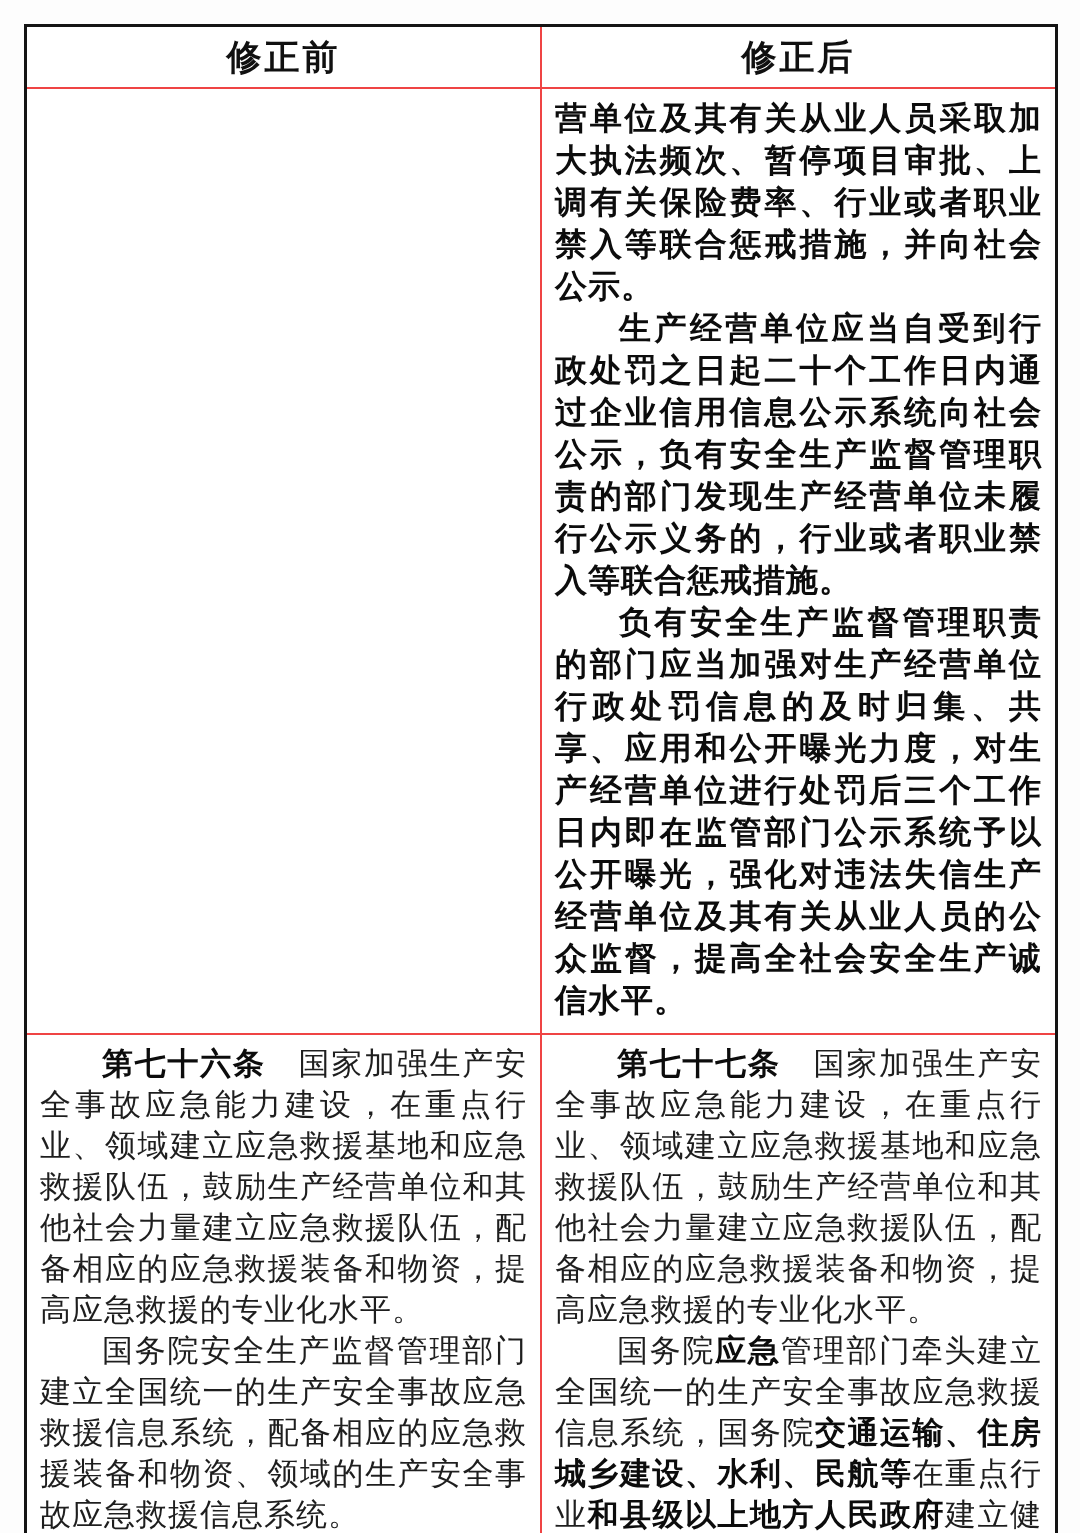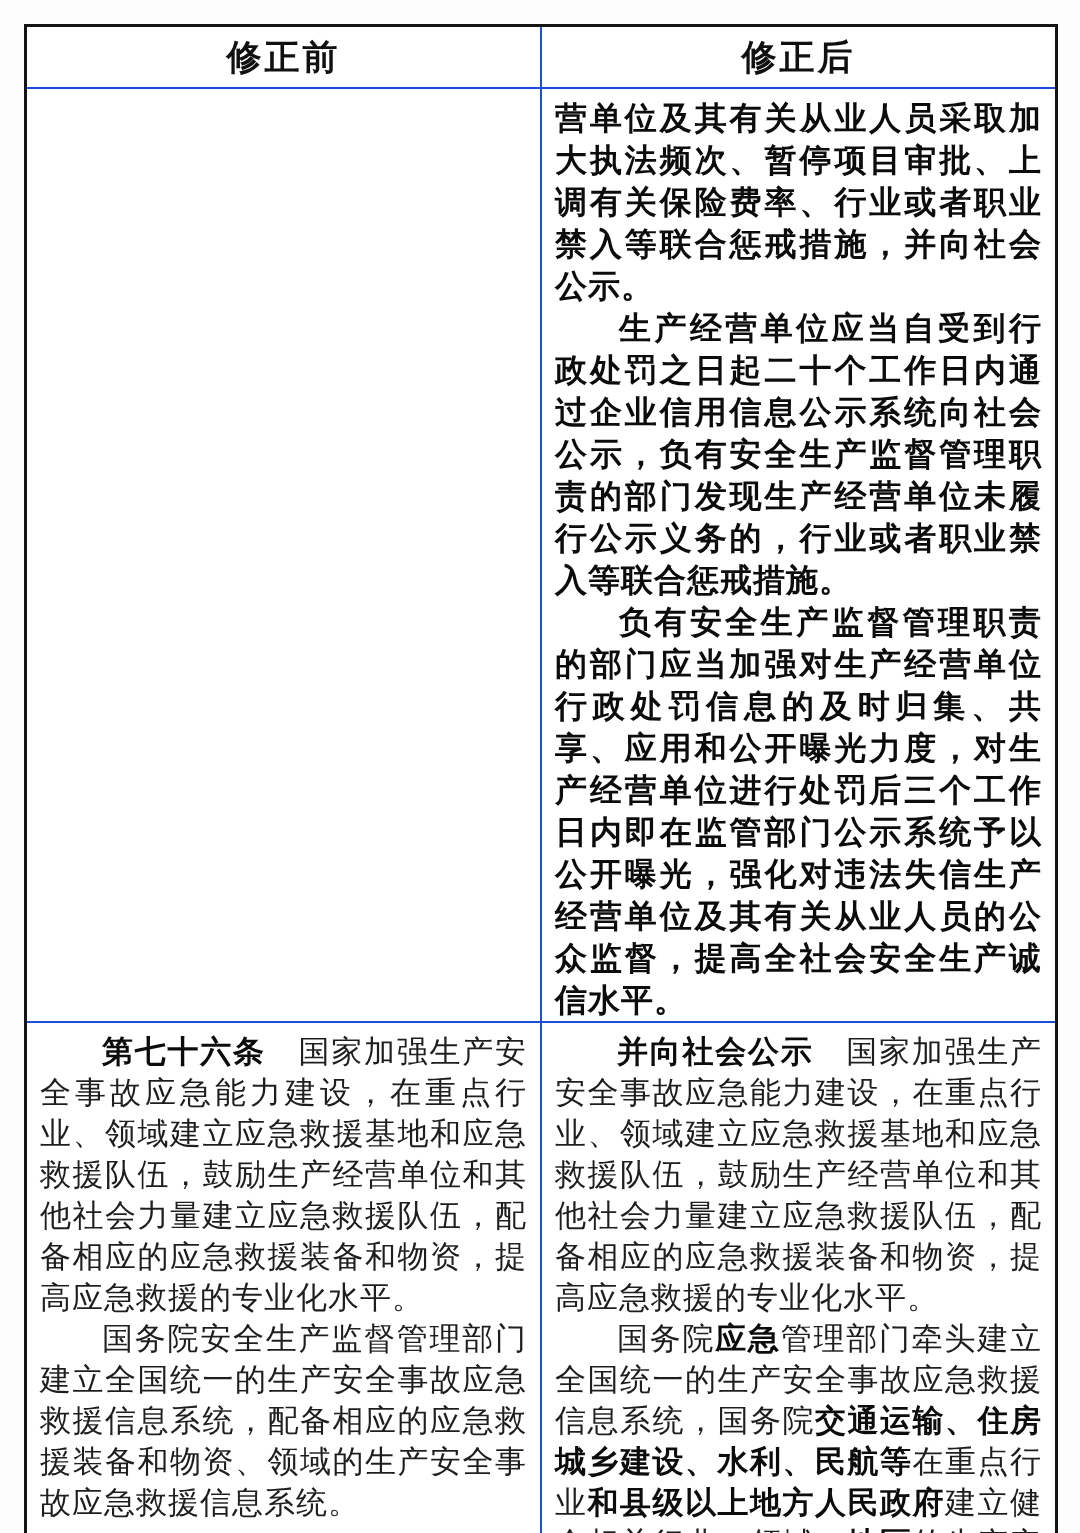--- a/index.html
+++ b/index.html
@@ -22,38 +22,38 @@
     left: 24px;
     top: 24px;
     width: 1034px;
     height: 1484px;
     border-collapse: collapse;
     table-layout: fixed;
     background: #ffffff;
     border: 3px solid #141414;
   }
   .cmp th, .cmp td {
-    border: 2px solid #1d4ed8;
+    border: 2px solid #ef4444;
     vertical-align: top;
     overflow: hidden;
   }
   .cmp th {
     height: 60px;
     vertical-align: middle;
     text-align: center;
     font-family: "Liberation Sans", sans-serif;
     font-weight: 700;
     font-size: 35px;
     letter-spacing: 3px;
     color: #101010;
     padding: 0;
   }
   tr.row-1 { height: 795px; }
   tr.row-2 { height: 621px; }
-  .cmp td { padding: 8px 13px 0 13px; }
+  .cmp td { padding: 8px 13px 12px 13px; }
   .cmp td p {
     margin: 0;
     text-align: justify;
     text-justify: inter-character;
     word-break: break-all;
   }
   
   td.song p {
     font-family: "Liberation Serif", serif;
     font-weight: 400;
@@ -97,19 +97,19 @@
             <p class="indent"><span class="run-b">生产经营单位应当自受到行政处罚之日起二十个工作日内通过企业信用信息公示系统向社会公示，负有安全生产监督管理职责的部门发现生产经营单位未履行公示义务的，行业或者职业禁入等联合惩戒措施。</span></p>
             <p class="indent"><span class="run-b">负有安全生产监督管理职责的部门应当加强对生产经营单位行政处罚信息的及时归集、共享、应用和公开曝光力度，对生产经营单位进行处罚后三个工作日内即在监管部门公示系统予以公开曝光，强化对违法失信生产经营单位及其有关从业人员的公众监督，提高全社会安全生产诚信水平。</span></p>
           </td>
       </tr>
       <tr class="row-2">
         <td class="song">
             <p class="indent"><span class="run-b">第七十六条</span><span>　国家加强生产安全事故应急能力建设，在重点行业、领域建立应急救援基地和应急救援队伍，鼓励生产经营单位和其他社会力量建立应急救援队伍，配备相应的应急救援装备和物资，提高应急救援的专业化水平。</span></p>
             <p class="indent"><span>国务院安全生产监督管理部门建立全国统一的生产安全事故应急救援信息系统，配备相应的应急救援装备和物资、领域的生产安全事故应急救援信息系统。</span></p>
           </td>
         <td class="song">
-            <p class="indent"><span class="run-b">并向社会公示</span><span>　国家加强生产安全事故应急能力建设，在重点行业、领域建立应急救援基地和应急救援队伍，鼓励生产经营单位和其他社会力量建立应急救援队伍，配备相应的应急救援装备和物资，提高应急救援的专业化水平。</span></p>
+            <p class="indent"><span class="run-b">第七十七条</span><span>　国家加强生产安全事故应急能力建设，在重点行业、领域建立应急救援基地和应急救援队伍，鼓励生产经营单位和其他社会力量建立应急救援队伍，配备相应的应急救援装备和物资，提高应急救援的专业化水平。</span></p>
             <p class="indent"><span>国务院</span><span class="run-b">应急</span><span>管理部门牵头建立全国统一的生产安全事故应急救援信息系统，国务院</span><span class="run-b">交通运输、住房城乡建设、水利、民航等</span><span>在重点行业</span><span class="run-b">和县级以上地方人民政府</span><span>建立健全相关行业、领域、</span><span class="run-b">地区</span><span>的生产安全事故应急救援信息系统，</span></p>
           </td>
       </tr>
     </tbody>
   </table>
 </div>
 
 </body></html>

